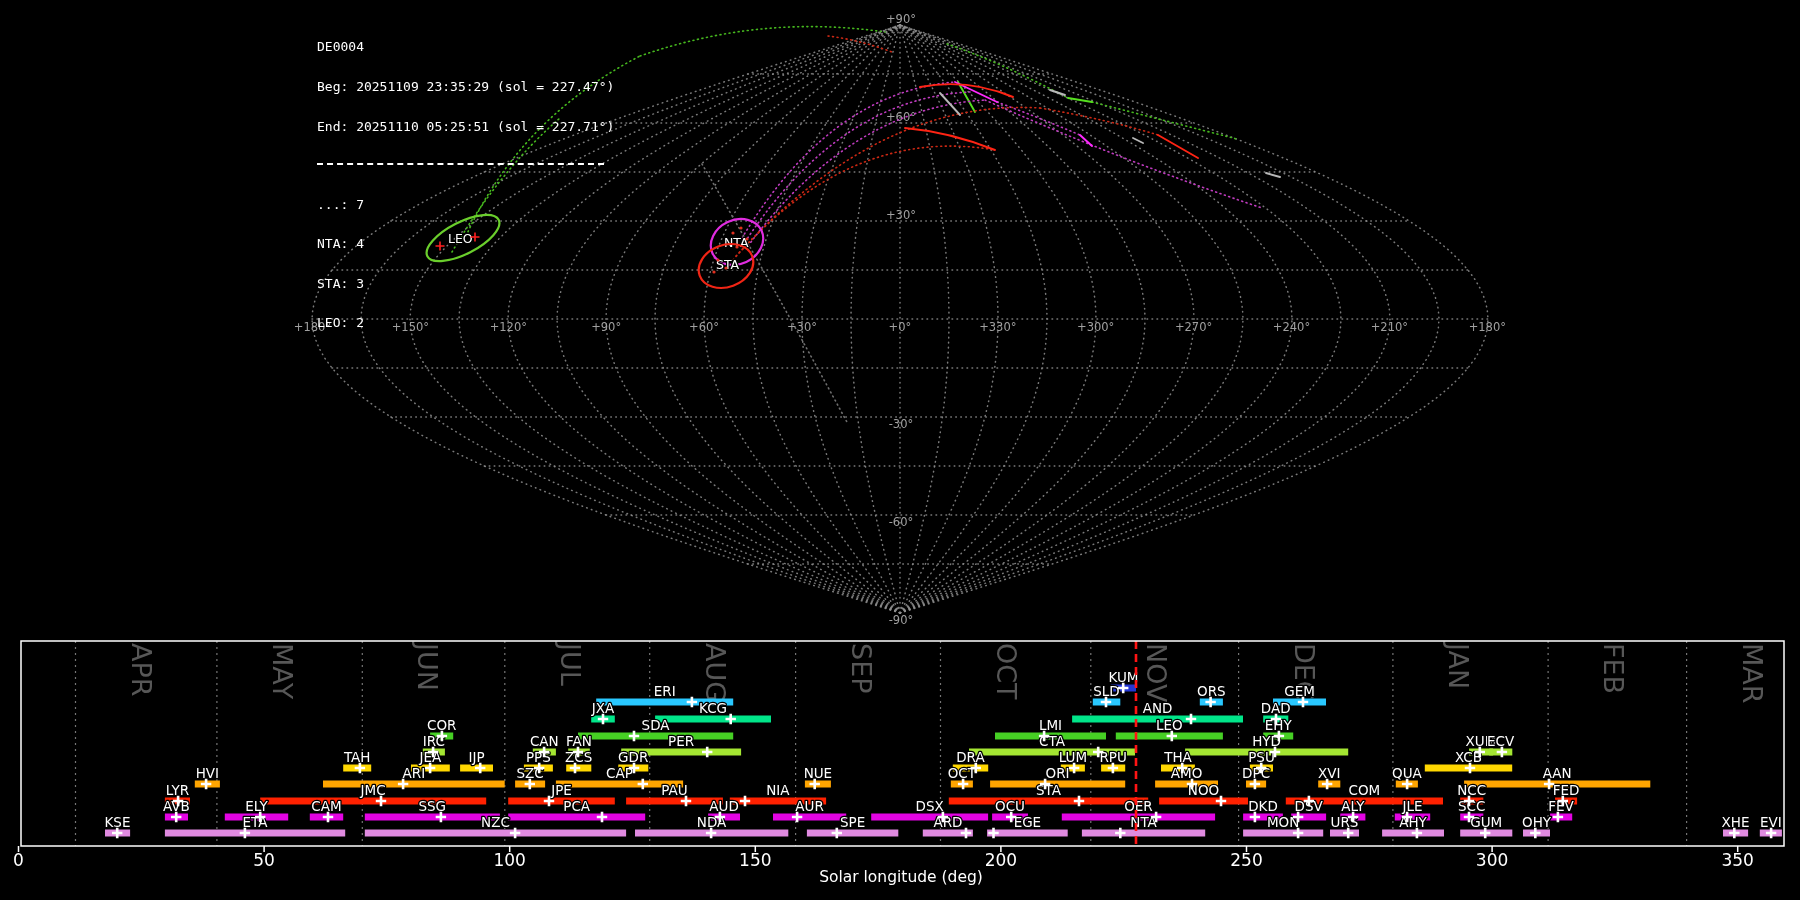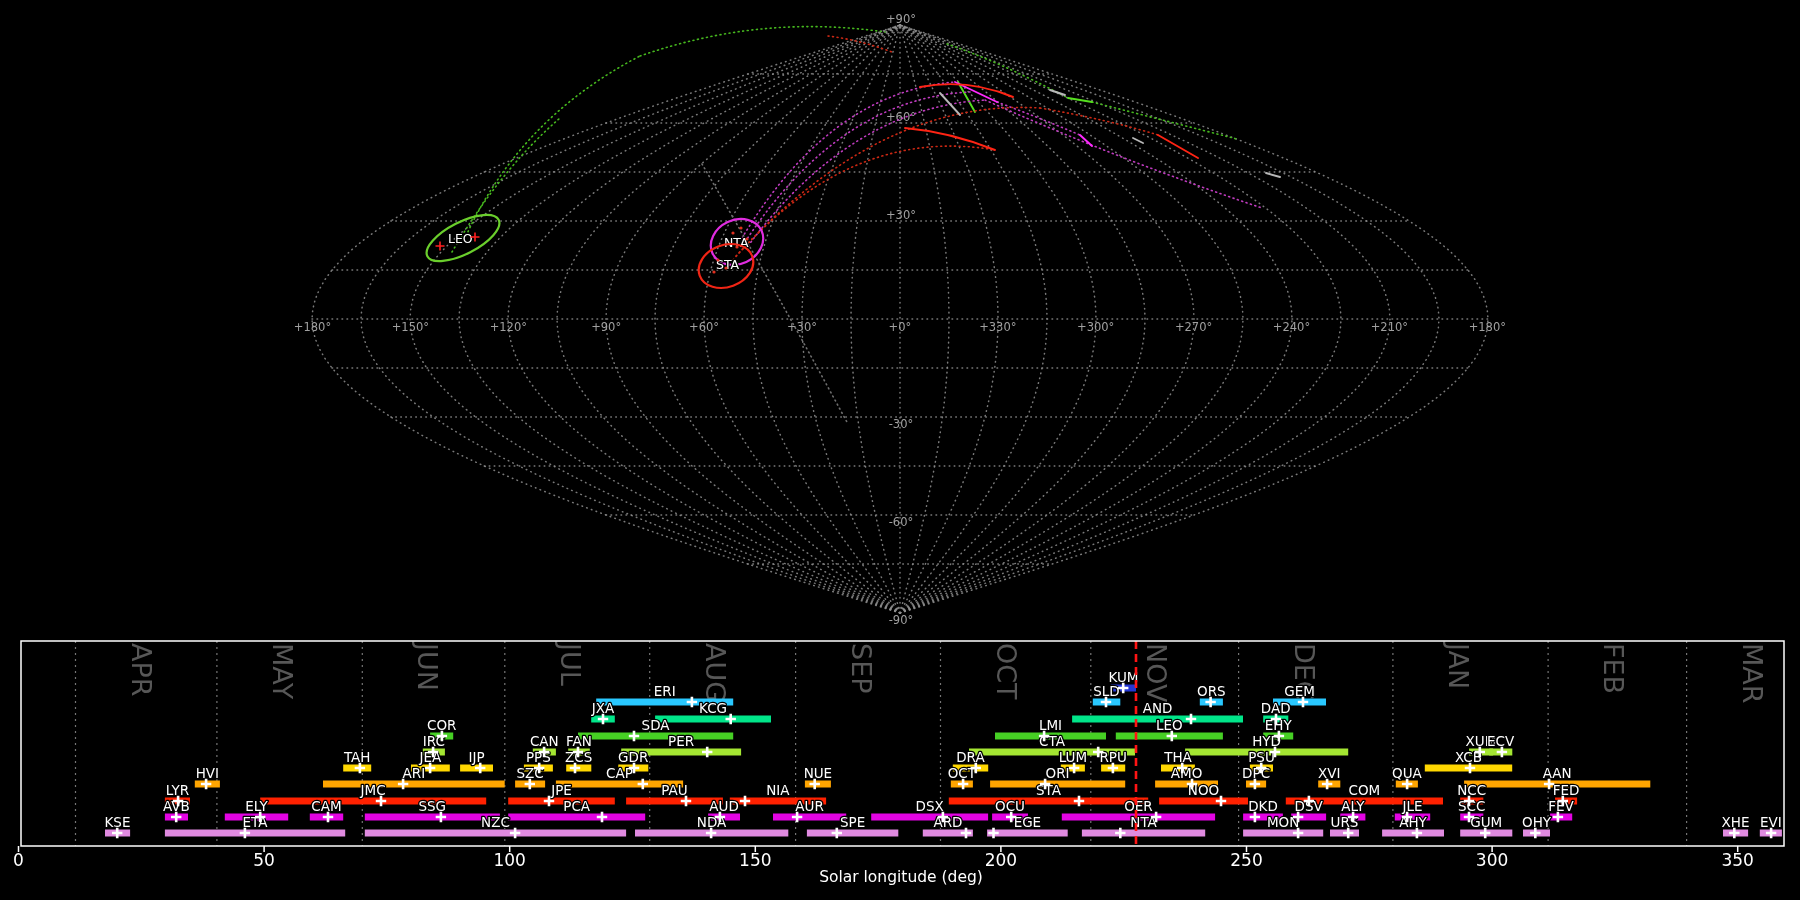--- a/index.html
+++ b/index.html
@@ -423,13 +423,23 @@
         <text x="1000.9" y="866" class="tick">200</text>
         <path d="M 1246.5 846 V 852" stroke="#fff" stroke-width="1.5" fill="none"></path>
         <text x="1246.5" y="866" class="tick">250</text>
         <path d="M 1492.1 846 V 852" stroke="#fff" stroke-width="1.5" fill="none"></path>
         <text x="1492.1" y="866" class="tick">300</text>
         <path d="M 1737.7 846 V 852" stroke="#fff" stroke-width="1.5" fill="none"></path>
         <text x="1737.7" y="866" class="tick">350</text>
         <text x="901" y="882" class="xlabel">Solar longitude (deg)</text>
       </g>
     </svg>
+  <div class="session">
+    <div>DE0004</div>
+    <div>Beg: 20251109 23:35:29 (sol = 227.47°)</div>
+    <div>End: 20251110 05:25:51 (sol = 227.71°)</div>
+    <div class="dashsep"></div>
+    <div>...: 7</div>
+    <div>NTA: 4</div>
+    <div>STA: 3</div>
+    <div>LEO: 2</div>
+  </div>
 </div>
 
 </body></html>

